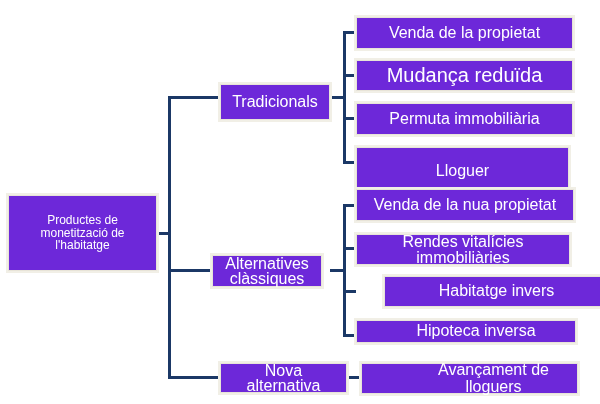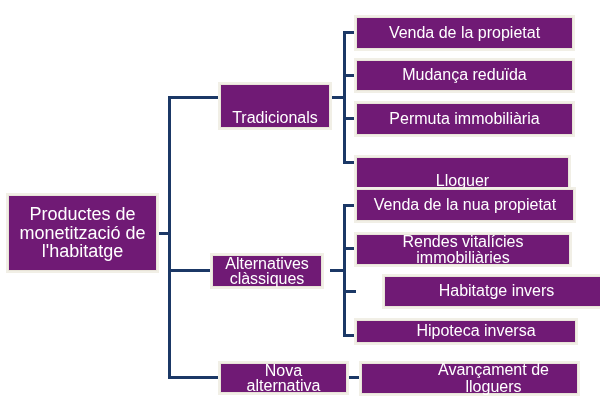--- a/index.html
+++ b/index.html
@@ -1,20 +1,20 @@
 <!DOCTYPE html>
 <html><head>
   <meta charset="utf-8">
   <style>
     html, body { margin: 0; padding: 0; background: #ffffff; }
     body { width: 600px; height: 404px; position: relative; overflow: hidden;
            font-family: "Liberation Sans", sans-serif; }
     .box {
       position: absolute;
-      background: #701a75;
+      background: #6d28d9;
       color: #ffffff;
       box-sizing: border-box;
       border: 1px solid #e8e4d8;
       box-shadow: 0 0 0 2px #f1efe6;
       display: flex; align-items: center; justify-content: center;
       text-align: center;
       line-height: 1.05;
     }
     .line { position: absolute; background: #1b3866; }
   </style>
@@ -36,44 +36,44 @@
 
 <div class="line" style="left:330px;top:269px;width:15px;height:3px;"></div>
 <div class="line" style="left:343px;top:204px;width:3px;height:133px;"></div>
 <div class="line" style="left:343px;top:204px;width:13px;height:3px;"></div>
 <div class="line" style="left:343px;top:247px;width:13px;height:3px;"></div>
 <div class="line" style="left:343px;top:290px;width:13px;height:3px;"></div>
 <div class="line" style="left:343px;top:334px;width:13px;height:3px;"></div>
 
 <div class="line" style="left:333px;top:376px;width:28px;height:3px;"></div>
 
-<div class="box" style="left:8px;top:195px;width:149px;height:76px;font-size:18px;padding:0 6px;">
+<div class="box" style="left:8px;top:195px;width:149px;height:76px;font-size:12px;padding:0 6px;">
   <span>Productes de monetització de l'habitatge</span>
 </div>
 
-<div class="box" style="left:220px;top:84px;width:110px;height:44px;font-size:16px;align-items:flex-end;">
+<div class="box" style="left:220px;top:84px;width:110px;height:36px;font-size:16px;">
   <span>Tradicionals</span>
 </div>
 <div class="box" style="left:212px;top:255px;width:110px;height:32px;font-size:16px;line-height:0.95;padding:0 8px;">
   <span>Alternatives clàssiques</span>
 </div>
 <div class="box" style="left:220px;top:363px;width:127px;height:30px;font-size:16px;line-height:0.95;padding:0 12px;">
   <span>Nova alternativa</span>
 </div>
 
 <div class="box" style="left:356px;top:17px;width:217px;height:32px;font-size:16px;">
   <span>Venda de la propietat</span>
 </div>
-<div class="box" style="left:356px;top:60px;width:217px;height:31px;font-size:16px;">
+<div class="box" style="left:356px;top:60px;width:217px;height:31px;font-size:20px;">
   <span>Mudança reduïda</span>
 </div>
 <div class="box" style="left:356px;top:103px;width:217px;height:32px;font-size:16px;">
   <span>Permuta immobiliària</span>
 </div>
-<div class="box" style="left:356px;top:147px;width:213px;height:49px;font-size:16px;margin-top:10px;">
+<div class="box" style="left:356px;top:147px;width:213px;height:49px;font-size:16px;">
   <span>Lloguer</span>
 </div>
 
 <div class="box" style="left:356px;top:189px;width:218px;height:32px;font-size:16px;">
   <span>Venda de la nua propietat</span>
 </div>
 <div class="box" style="left:356px;top:234px;width:214px;height:31px;font-size:16px;line-height:0.95;padding:0 30px;">
   <span>Rendes vitalícies immobiliàries</span>
 </div>
 <div class="box" style="left:356px;top:276px;width:225px;height:31px;font-size:16px;margin-left:28px;">

